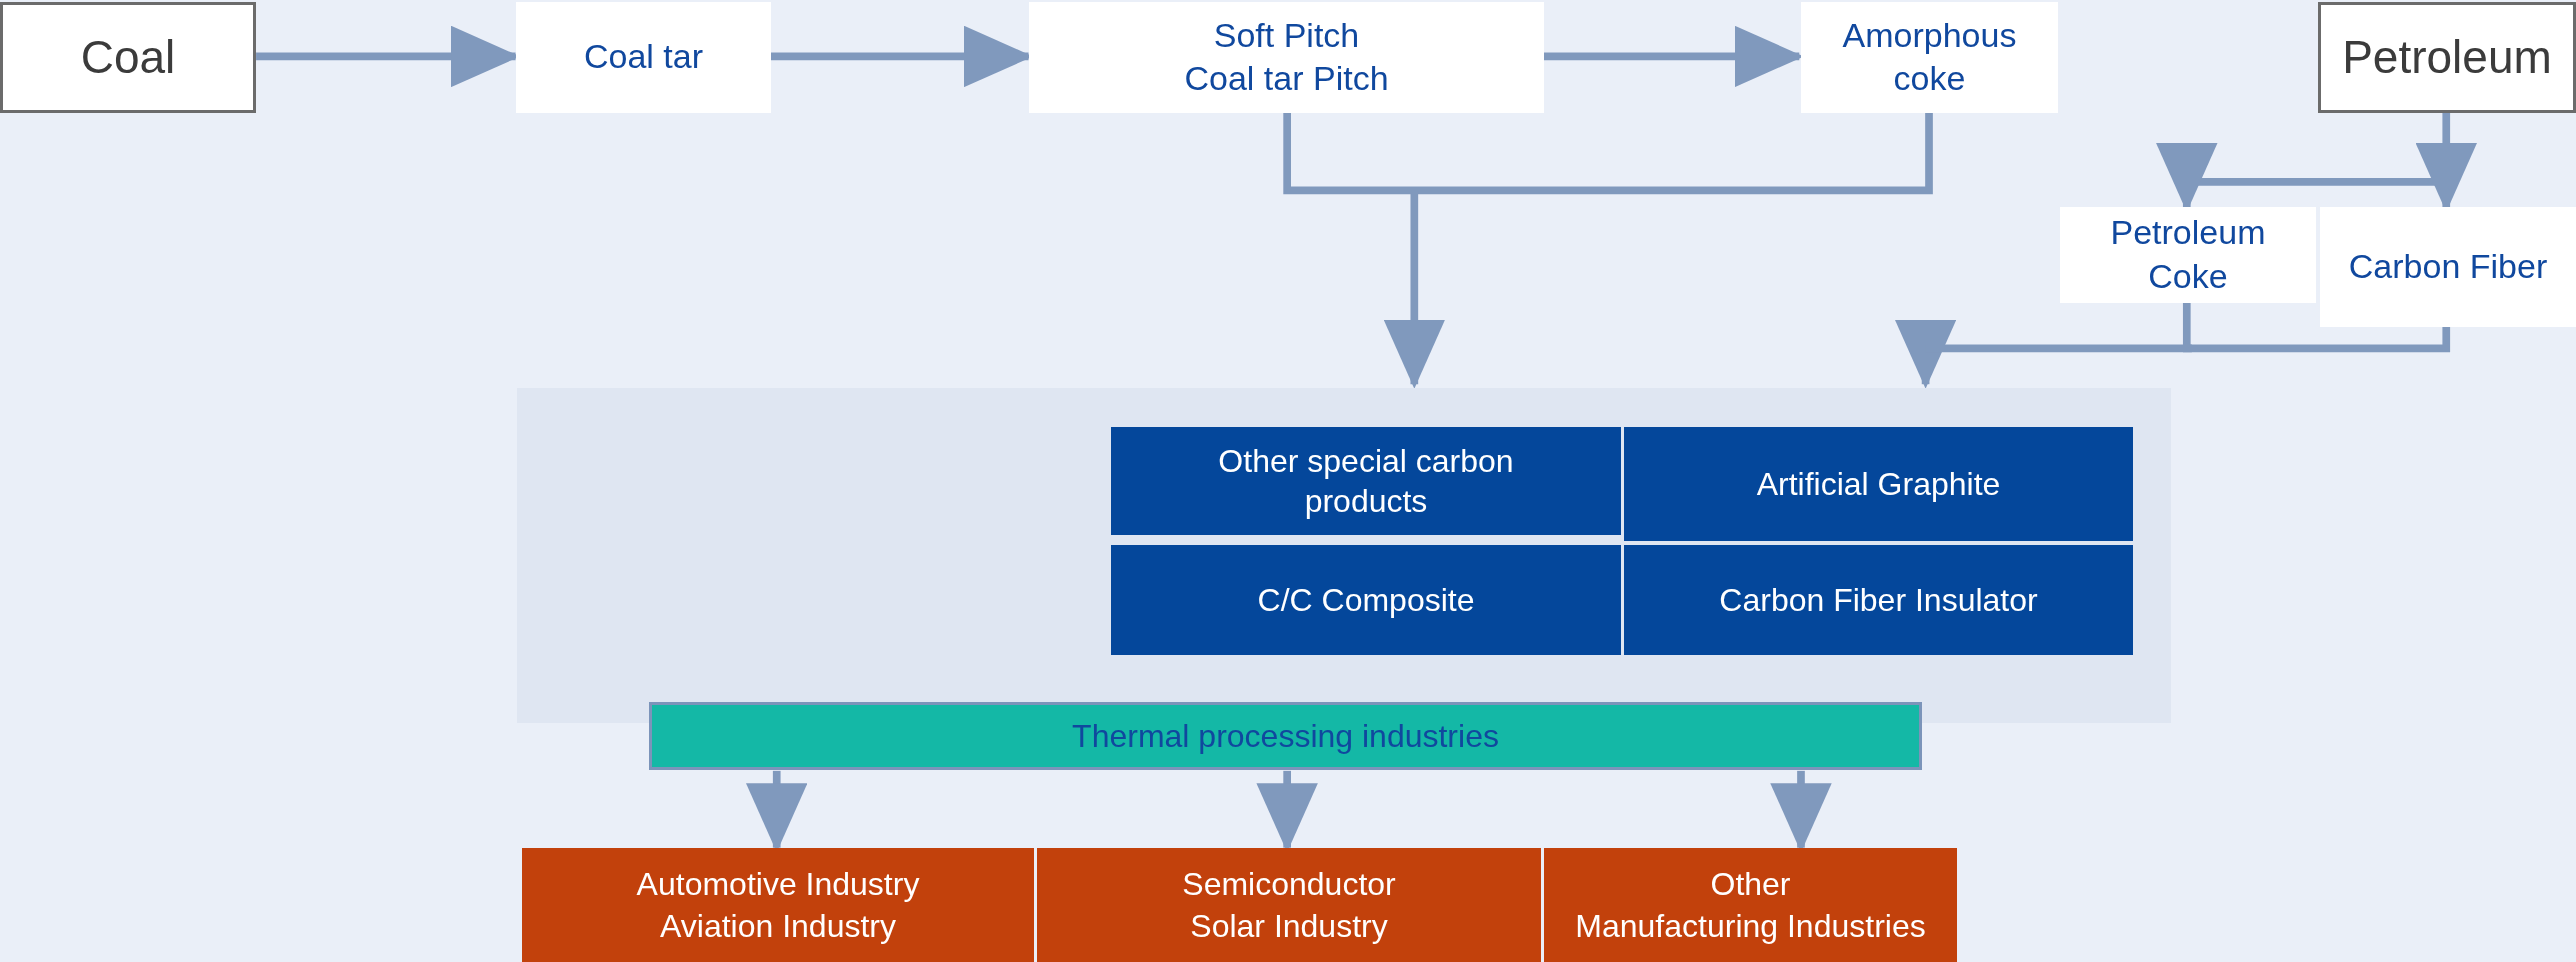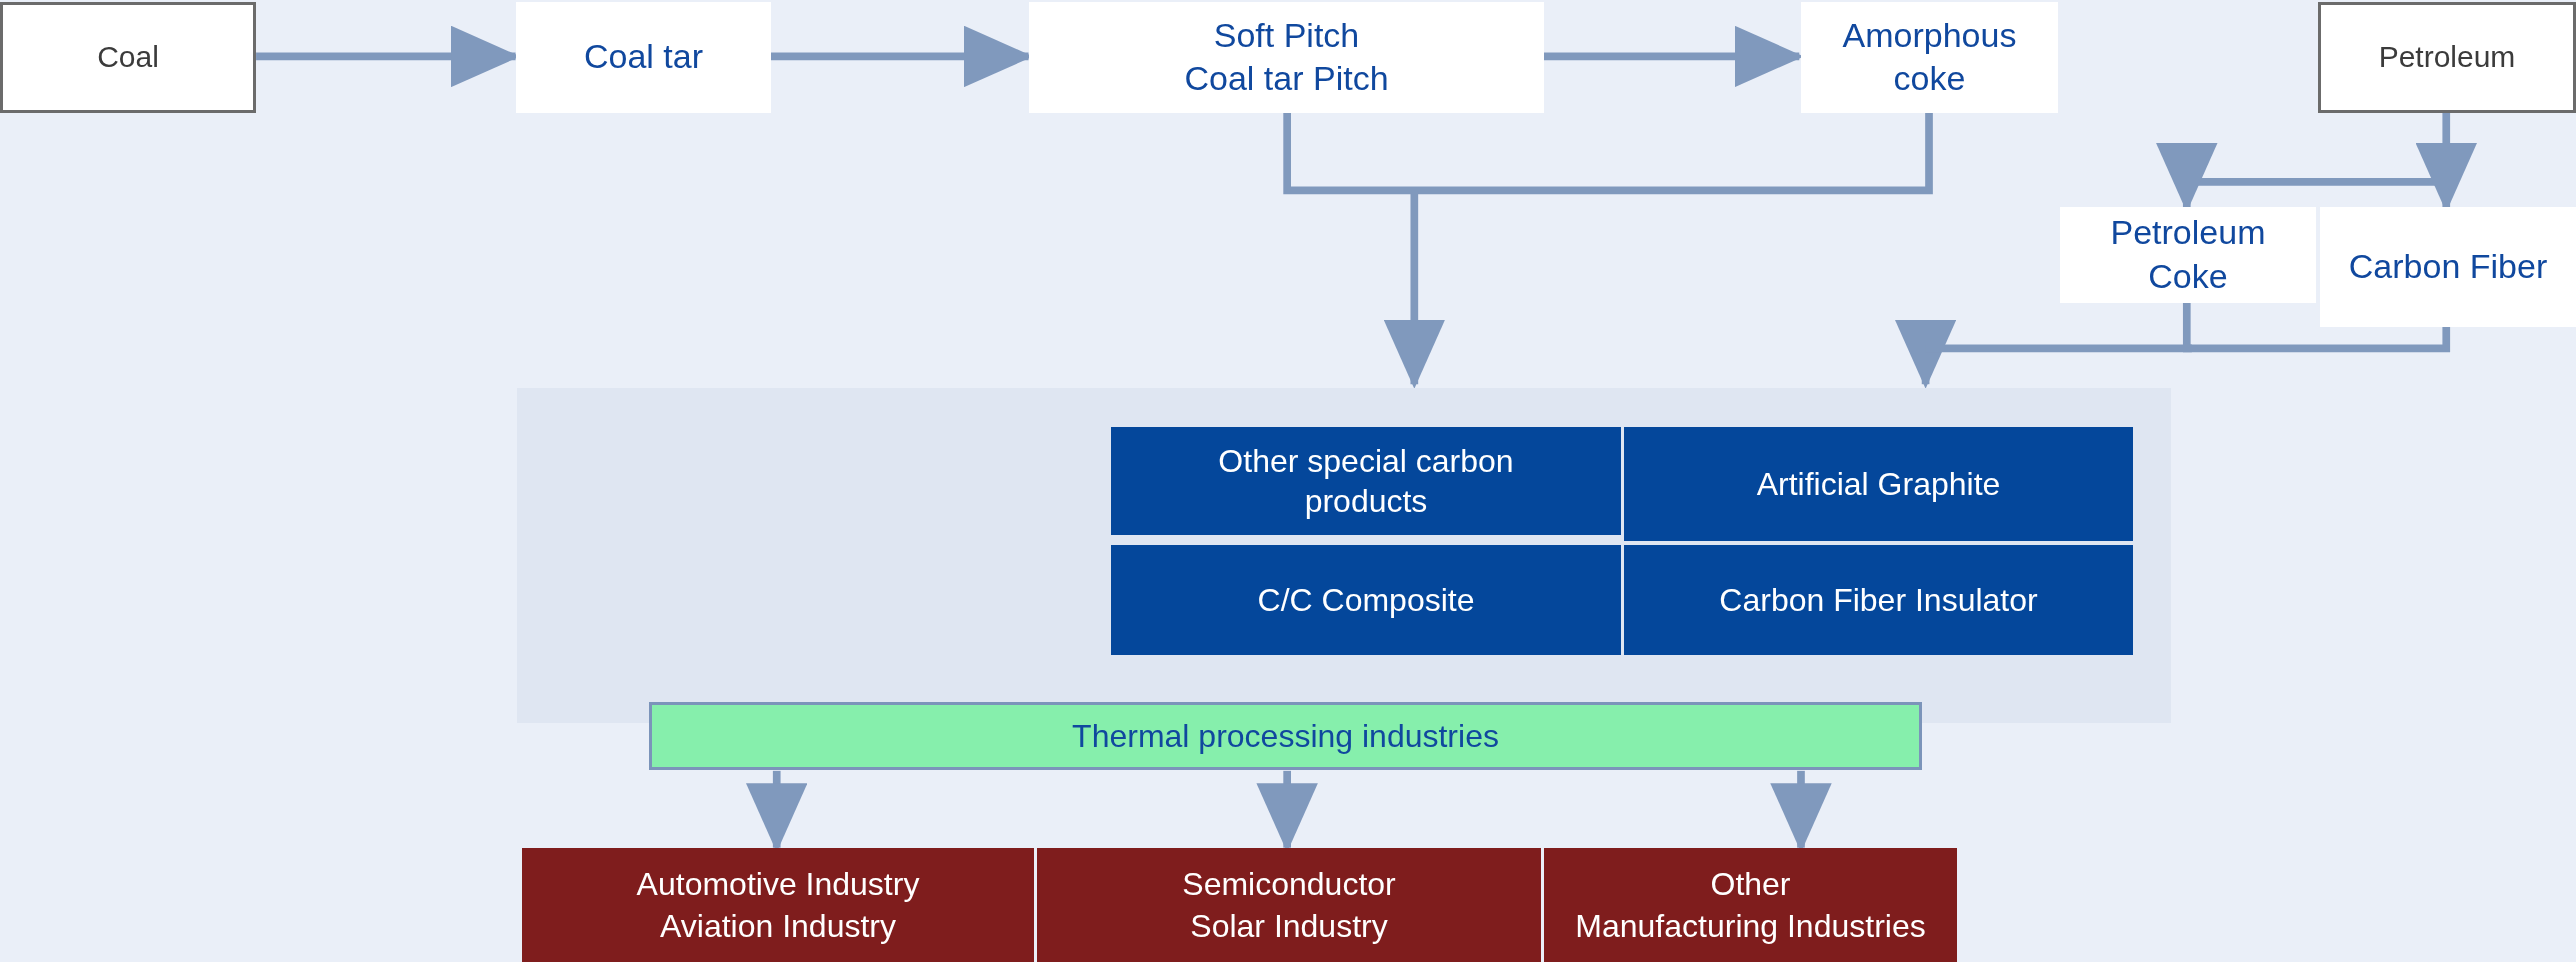--- a/index.html
+++ b/index.html
@@ -32,21 +32,21 @@
     align-items: center;
     justify-content: center;
     text-align: center;
     line-height: 1.28;
   }
   
   .node-source {
     background: #ffffff;
     border: 3.4px solid #6b6b6b;
     color: #3b3b3b;
-    font-size: 30px;
+    font-size: 46px;
   }
   
   .node-white {
     background: #ffffff;
     border: none;
     color: #10489e;
     font-size: 34px;
   }
   
   .panel {
@@ -69,34 +69,34 @@
     display: flex;
     align-items: center;
     justify-content: center;
     text-align: center;
     line-height: 1.25;
   }
   
   .bar-thermal {
     position: absolute;
     box-sizing: border-box;
-    background: #86efac;
+    background: #14b8a6;
     border: 3.4px solid #7b94ba;
     color: #10489e;
     font-size: 32px;
     display: flex;
     align-items: center;
     justify-content: center;
     text-align: center;
   }
   
   .node-industry {
     position: absolute;
     box-sizing: border-box;
-    background: #7f1d1d;
+    background: #c2410c;
     color: #ffffff;
     font-size: 32px;
     display: flex;
     align-items: center;
     justify-content: center;
     text-align: center;
     line-height: 1.3;
   }
   .two-line { white-space: pre-line; }
 </style>

